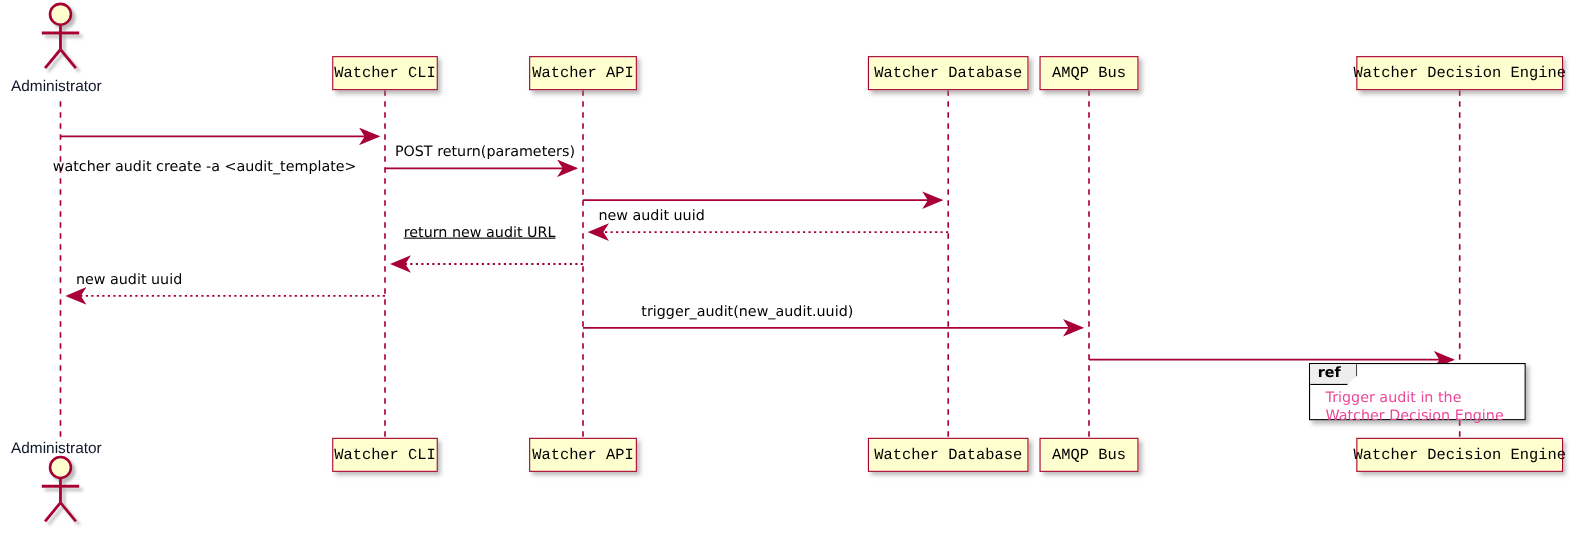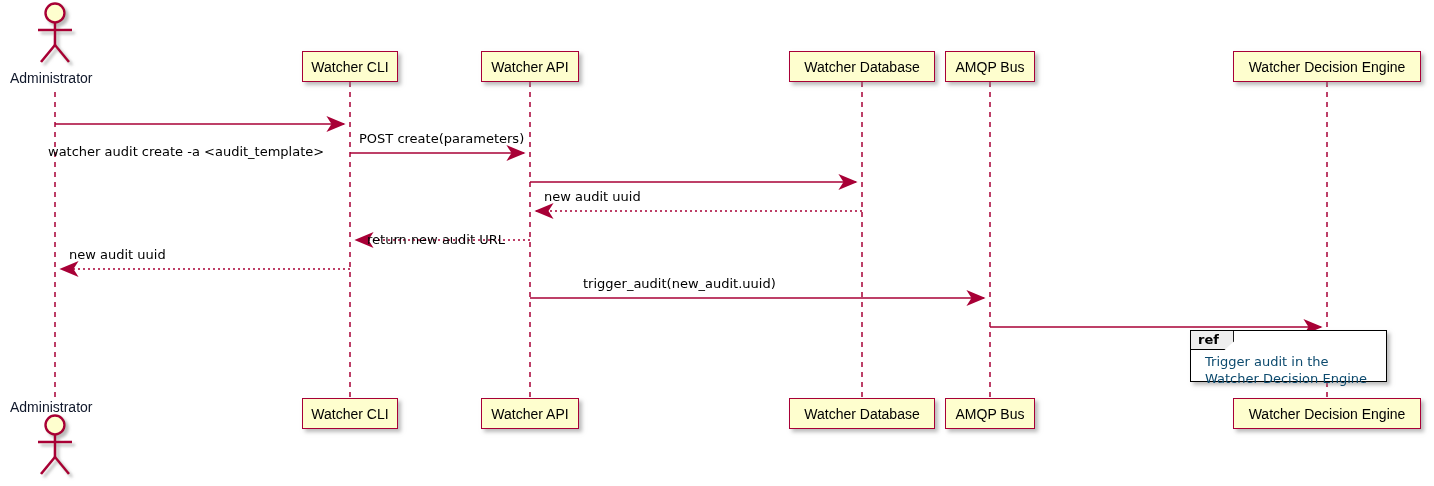--- a/index.html
+++ b/index.html
@@ -24,21 +24,21 @@
     width: 1434px;
     height: 486px;
   }
   
   .participant-box {
     position: absolute;
     box-sizing: border-box;
     background: #FEFECE;
     border: 1.5px solid #A80036;
     color: #000000;
-    font-family: Liberation Sans, sans-serif;
+    font-family: Liberation Mono, monospace;
     font-size: 14px;
     line-height: 1;
     display: flex;
     align-items: center;
     justify-content: center;
     white-space: nowrap;
     box-shadow: 3px 3px 4px rgba(130,130,130,0.55);
     z-index: 5;
   }
   .actor-label {
@@ -78,21 +78,21 @@
     color: #000000;
     padding: 1px 14px 2px 7px;
     clip-path: polygon(0 0, 100% 0, 100% 55%, 78% 100%, 0 100%);
   }
   .ref-text {
     position: absolute;
     left: 14px;
     top: 22px;
     font-family: "DejaVu Sans", sans-serif;
     font-size: 13px;
-    color: #0c4a6e;
+    color: #ec4899;
     line-height: 17px;
     white-space: pre;
   }
 </style>
 </head>
 <body>
 
 <div id="diagram-root">
 
   <svg class="layer" viewBox="0 0 1434 486" xmlns="http://www.w3.org/2000/svg">
@@ -151,23 +151,23 @@
   <div class="participant-box" style="left:945px; top:51px; width:90px; height:31px;">AMQP Bus</div>
   <div class="participant-box" style="left:1233px; top:51px; width:188px; height:31px;">Watcher Decision Engine</div>
 
   <div class="participant-box" style="left:302px; top:398px; width:96px; height:31px;">Watcher CLI</div>
   <div class="participant-box" style="left:481px; top:398px; width:98px; height:31px;">Watcher API</div>
   <div class="participant-box" style="left:789px; top:398px; width:146px; height:31px;">Watcher Database</div>
   <div class="participant-box" style="left:945px; top:398px; width:90px; height:31px;">AMQP Bus</div>
   <div class="participant-box" style="left:1233px; top:398px; width:188px; height:31px;">Watcher Decision Engine</div>
 
   <div class="msg-label" style="left:48px; top:102px;margin-top:42px;">watcher audit create -a &lt;audit_template&gt;</div>
-  <div class="msg-label" style="left:359px; top:131px;">POST create(parameters)</div>
+  <div class="msg-label" style="left:359px; top:131px;">POST return(parameters)</div>
   <div class="msg-label" style="left:544px; top:189px;">new audit uuid</div>
-  <div class="msg-label" style="left:367px; top:232px;">return new audit URL</div>
+  <div class="msg-label" style="left:367px; top:204px;text-decoration:underline;">return new audit URL</div>
   <div class="msg-label" style="left:69px; top:247px;">new audit uuid</div>
   <div class="msg-label" style="left:539px; top:276px;margin-left:44px;">trigger_audit(new_audit.uuid)</div>
 
   <div class="ref-box" style="left:1190px; top:330px; width:197px; height:52px;">
     <div class="ref-tab">ref</div>
     <div class="ref-text" style="top:22px;">Trigger audit in the</div>
     <div class="ref-text" style="top:39px;">Watcher Decision Engine</div>
   </div>
 
 </div>

